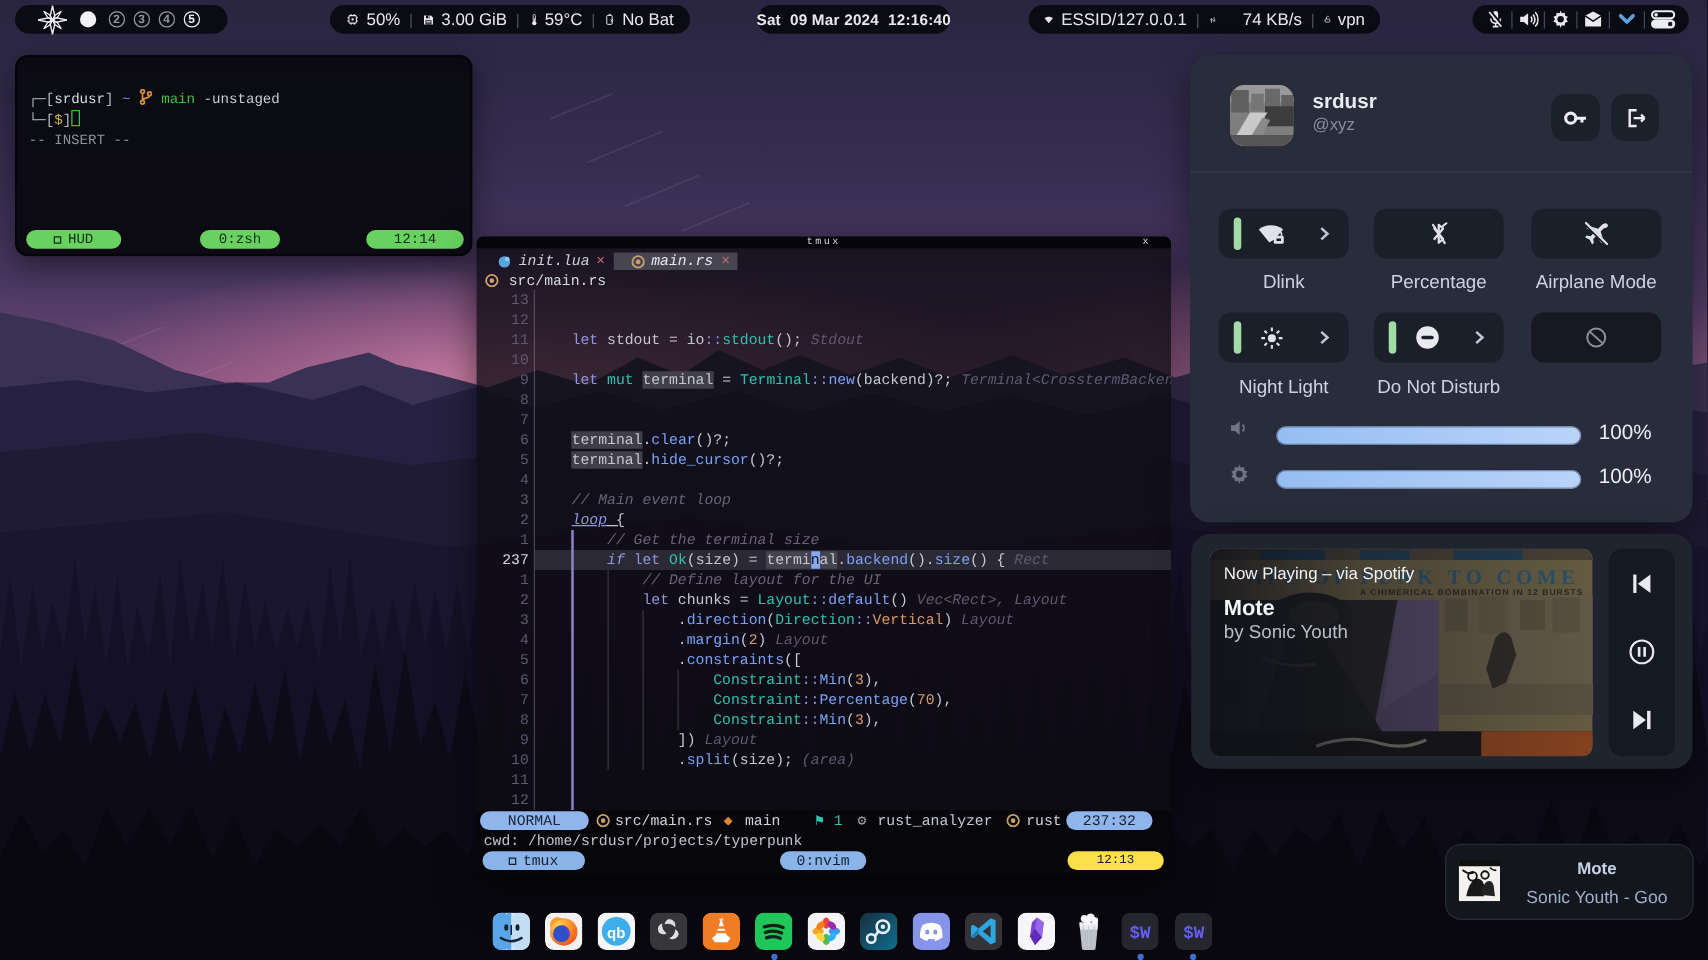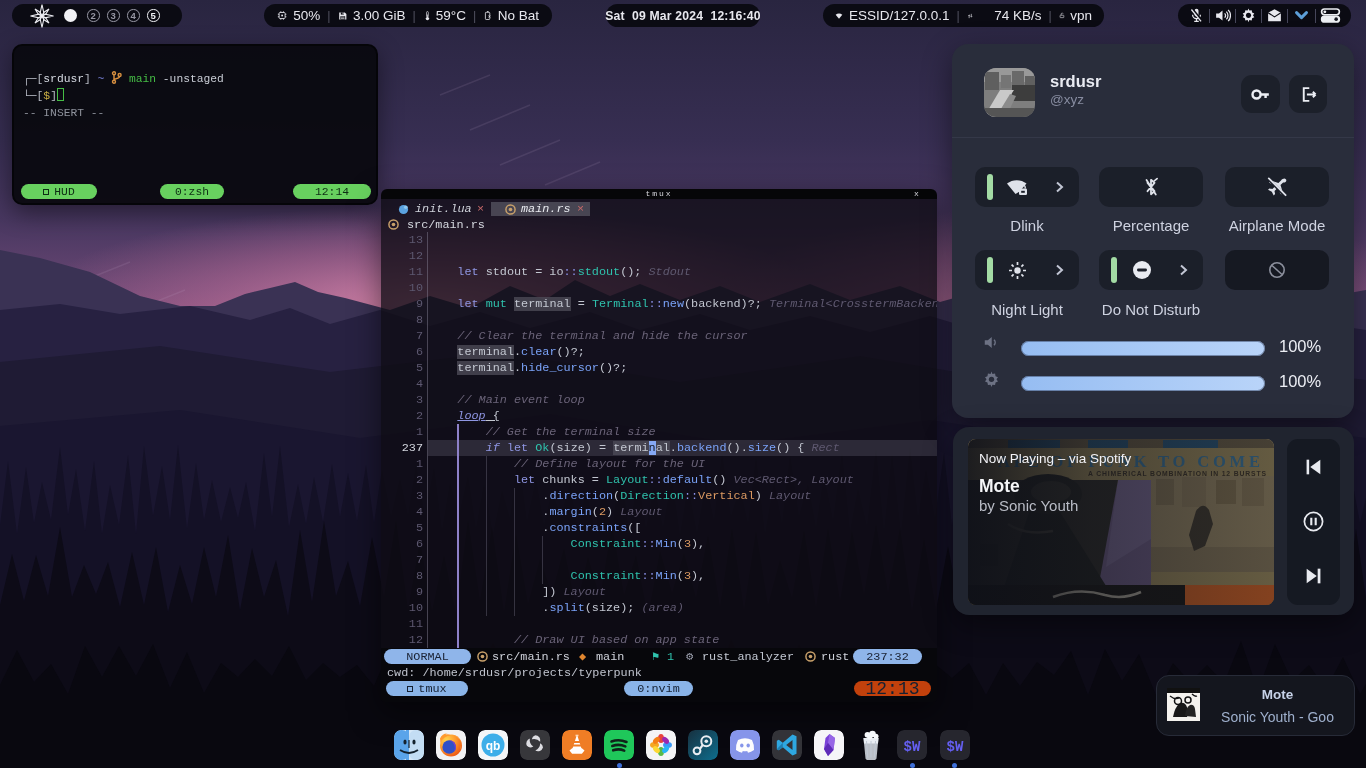--- a/index.html
+++ b/index.html
@@ -222,21 +222,20 @@
 <div class="abs" style="left:46px;top:33px;width:1px;height:416px;background:rgba(140,135,155,.45)"></div>
 <div class="code" style="left:0;top:33px;width:42px;text-align:right;color:#5d5870">13</div>
 <div class="code" style="left:0;top:49px;width:42px;text-align:right;color:#5d5870">12</div>
 <div class="code" style="left:0;top:65px;width:42px;text-align:right;color:#5d5870">11</div>
 <div class="code" style="left:48px;top:65px">    <span style="color:#8f96e3">let</span><span style="color:#c3c7d1"> stdout = io</span><span style="color:#8a91e8">::</span><span style="color:#2fc2ad">stdout</span><span style="color:#c3c7d1">(); </span><span style="color:#5f5970;font-style:italic">Stdout</span></div>
 <div class="code" style="left:0;top:81px;width:42px;text-align:right;color:#5d5870">10</div>
 <div class="code" style="left:0;top:97px;width:42px;text-align:right;color:#5d5870">9</div>
 <div class="code" style="left:48px;top:97px">    <span style="color:#8f96e3">let</span><span style="color:#c3c7d1"> </span><span style="color:#2fc2ad">mut</span><span style="color:#c3c7d1"> </span><span style="color:#c3c7d1;background:rgba(76,74,86,.8)">terminal</span><span style="color:#c3c7d1"> = </span><span style="color:#2fc2ad">Terminal</span><span style="color:#8a91e8">::</span><span style="color:#7aa2f7">new</span><span style="color:#c3c7d1">(backend)?; </span><span style="color:#5f5970;font-style:italic">Terminal&lt;CrosstermBacken</span></div>
 <div class="code" style="left:0;top:113px;width:42px;text-align:right;color:#5d5870">8</div>
 <div class="code" style="left:0;top:129px;width:42px;text-align:right;color:#5d5870">7</div>
-<div class="code" style="left:48px;top:129px"><span style="color:#6a6378;font-style:italic">    // Clear the terminal and hide the cursor</span></div>
 <div class="code" style="left:0;top:145px;width:42px;text-align:right;color:#5d5870">6</div>
 <div class="code" style="left:48px;top:145px">    <span style="color:#c3c7d1;background:rgba(76,74,86,.8)">terminal</span><span style="color:#c3c7d1">.</span><span style="color:#7aa2f7">clear</span><span style="color:#c3c7d1">()?;</span></div>
 <div class="code" style="left:0;top:161px;width:42px;text-align:right;color:#5d5870">5</div>
 <div class="code" style="left:48px;top:161px">    <span style="color:#c3c7d1;background:rgba(76,74,86,.8)">terminal</span><span style="color:#c3c7d1">.</span><span style="color:#7aa2f7">hide_cursor</span><span style="color:#c3c7d1">()?;</span></div>
 <div class="code" style="left:0;top:177px;width:42px;text-align:right;color:#5d5870">4</div>
 <div class="code" style="left:0;top:193px;width:42px;text-align:right;color:#5d5870">3</div>
 <div class="code" style="left:48px;top:193px"><span style="color:#6a6378;font-style:italic">    // Main event loop</span></div>
 <div class="code" style="left:0;top:209px;width:42px;text-align:right;color:#5d5870">2</div>
 <div class="code" style="left:48px;top:209px">    <span style="color:#8f96e3;font-style:italic;text-decoration:underline">loop</span><span style="color:#c3c7d1;text-decoration:underline"> {</span></div>
 <div class="code" style="left:0;top:225px;width:42px;text-align:right;color:#5d5870">1</div>
@@ -249,29 +248,29 @@
 <div class="code" style="left:48px;top:273px">            <span style="color:#8f96e3">let</span><span style="color:#c3c7d1"> chunks = </span><span style="color:#2fc2ad">Layout</span><span style="color:#8a91e8">::</span><span style="color:#7aa2f7">default</span><span style="color:#c3c7d1">() </span><span style="color:#5f5970;font-style:italic">Vec&lt;Rect&gt;, Layout</span></div>
 <div class="code" style="left:0;top:289px;width:42px;text-align:right;color:#5d5870">3</div>
 <div class="code" style="left:48px;top:289px">                <span style="color:#c3c7d1">.</span><span style="color:#7aa2f7">direction</span><span style="color:#c3c7d1">(</span><span style="color:#2fc2ad">Direction</span><span style="color:#8a91e8">::</span><span style="color:#dc9a62">Vertical</span><span style="color:#c3c7d1">) </span><span style="color:#5f5970;font-style:italic">Layout</span></div>
 <div class="code" style="left:0;top:305px;width:42px;text-align:right;color:#5d5870">4</div>
 <div class="code" style="left:48px;top:305px">                <span style="color:#c3c7d1">.</span><span style="color:#7aa2f7">margin</span><span style="color:#c3c7d1">(</span><span style="color:#dc9a62">2</span><span style="color:#c3c7d1">) </span><span style="color:#5f5970;font-style:italic">Layout</span></div>
 <div class="code" style="left:0;top:321px;width:42px;text-align:right;color:#5d5870">5</div>
 <div class="code" style="left:48px;top:321px">                <span style="color:#c3c7d1">.</span><span style="color:#7aa2f7">constraints</span><span style="color:#c3c7d1">([</span></div>
 <div class="code" style="left:0;top:337px;width:42px;text-align:right;color:#5d5870">6</div>
 <div class="code" style="left:48px;top:337px">                    <span style="color:#2fc2ad">Constraint</span><span style="color:#8a91e8">::</span><span style="color:#7aa2f7">Min</span><span style="color:#c3c7d1">(</span><span style="color:#dc9a62">3</span><span style="color:#c3c7d1">),</span></div>
 <div class="code" style="left:0;top:353px;width:42px;text-align:right;color:#5d5870">7</div>
+<div class="code" style="left:48px;top:353px">                    <span style="color:#2fc2ad">Constraint</span><span style="color:#8a91e8">::</span><span style="color:#7aa2f7">Percentage</span><span style="color:#c3c7d1">(</span><span style="color:#dc9a62">70</span><span style="color:#c3c7d1">),</span></div>
 <div class="code" style="left:0;top:369px;width:42px;text-align:right;color:#5d5870">8</div>
 <div class="code" style="left:48px;top:369px">                    <span style="color:#2fc2ad">Constraint</span><span style="color:#8a91e8">::</span><span style="color:#7aa2f7">Min</span><span style="color:#c3c7d1">(</span><span style="color:#dc9a62">3</span><span style="color:#c3c7d1">),</span></div>
 <div class="code" style="left:0;top:385px;width:42px;text-align:right;color:#5d5870">9</div>
 <div class="code" style="left:48px;top:385px">                <span style="color:#c3c7d1">]) </span><span style="color:#5f5970;font-style:italic">Layout</span></div>
 <div class="code" style="left:0;top:401px;width:42px;text-align:right;color:#5d5870">10</div>
 <div class="code" style="left:48px;top:401px">                <span style="color:#c3c7d1">.</span><span style="color:#7aa2f7">split</span><span style="color:#c3c7d1">(size); </span><span style="color:#5f5970;font-style:italic">(area)</span></div>
 <div class="code" style="left:0;top:417px;width:42px;text-align:right;color:#5d5870">11</div>
 <div class="code" style="left:0;top:433px;width:42px;text-align:right;color:#5d5870">12</div>
-<div class="code" style="left:48px;top:433px"><span style="color:#6a6378;font-style:italic">            // Draw UI based on app state</span></div>
 <div class="abs" style="left:0;top:449px;width:556px;height:54px;background:rgba(7,7,10,.88)"></div>
 <div class="abs mono" style="left:3px;top:450px;width:87px;height:15px;background:#8fb5ea;border-radius:8px;color:#1a2233;font-size:11.8px;display:flex;align-items:center;justify-content:center">NORMAL</div>
 <svg class="abs" style="left:96px;top:452px" width="11" height="11" viewBox="0 0 12 12">
         <circle cx="6" cy="6" r="5" fill="none" stroke="#c8a06a" stroke-width="1.6"></circle>
         <circle cx="6" cy="6" r="2" fill="#c8a06a"></circle>
       </svg>
 <div class="code" style="left:111px;top:450px;color:#d0d3db">src/main.rs</div>
 <div class="code" style="left:198px;top:450px;color:#e0862f">◆</div>
 <div class="code" style="left:215px;top:450px;color:#d0d3db">main</div>
 <div class="code" style="left:271px;top:450px;color:#2fc2ad">⚑</div>
@@ -280,21 +279,21 @@
 <div class="code" style="left:321px;top:450px;color:#c3c8d3">rust_analyzer</div>
 <svg class="abs" style="left:424px;top:452px" width="11" height="11" viewBox="0 0 12 12">
         <circle cx="6" cy="6" r="5" fill="none" stroke="#c8a06a" stroke-width="1.6"></circle>
         <circle cx="6" cy="6" r="2" fill="#c8a06a"></circle>
       </svg>
 <div class="code" style="left:440px;top:450px;color:#d0d3db">rust</div>
 <div class="abs mono" style="left:472px;top:450px;width:69px;height:15px;background:#8fb5ea;border-radius:8px;color:#1a2233;font-size:11.8px;display:flex;align-items:center;justify-content:center">237:32</div>
 <div class="code" style="left:6px;top:466px;color:#c0c4ce">cwd: /home/srdusr/projects/typerpunk</div>
 <div class="abs mono" style="left:5px;top:482px;width:82px;height:15px;background:#8ab4e8;border-radius:8px;color:#142032;font-size:11.8px;display:flex;align-items:center;justify-content:center"><span style="display:inline-block;width:6px;height:6px;border:1.2px solid #142032;margin-right:5px"></span>tmux</div>
 <div class="abs mono" style="left:243px;top:482px;width:69px;height:15px;background:#8ab4e8;border-radius:8px;color:#142032;font-size:11.8px;display:flex;align-items:center;justify-content:center">0:nvim</div>
-<div class="abs mono" style="left:473px;top:482px;width:77px;height:15px;background:#c2410c;border-radius:8px;color:#142032;font-size:18px;display:flex;align-items:center;justify-content:center">12:13</div>
+<div class="abs mono" style="left:473px;top:482px;width:77px;height:15px;background:#fde047;border-radius:8px;color:#142032;font-size:10px;display:flex;align-items:center;justify-content:center">12:13</div>
 </div>
   </div>
 
 <div id="cc" class="abs">
   <svg class="abs" style="left:32px;top:24px;border-radius:12px" width="51" height="49" viewBox="0 0 51 49">
       <rect width="51" height="49" fill="#7e7e7e"></rect>
       <rect y="0" width="51" height="14" fill="#999"></rect>
       <rect x="1" y="4" width="14" height="18" fill="#5f5f5f"></rect>
       <rect x="17" y="7" width="10" height="13" fill="#757575"></rect>
       <rect x="28" y="3" width="12" height="16" fill="#696969"></rect>

